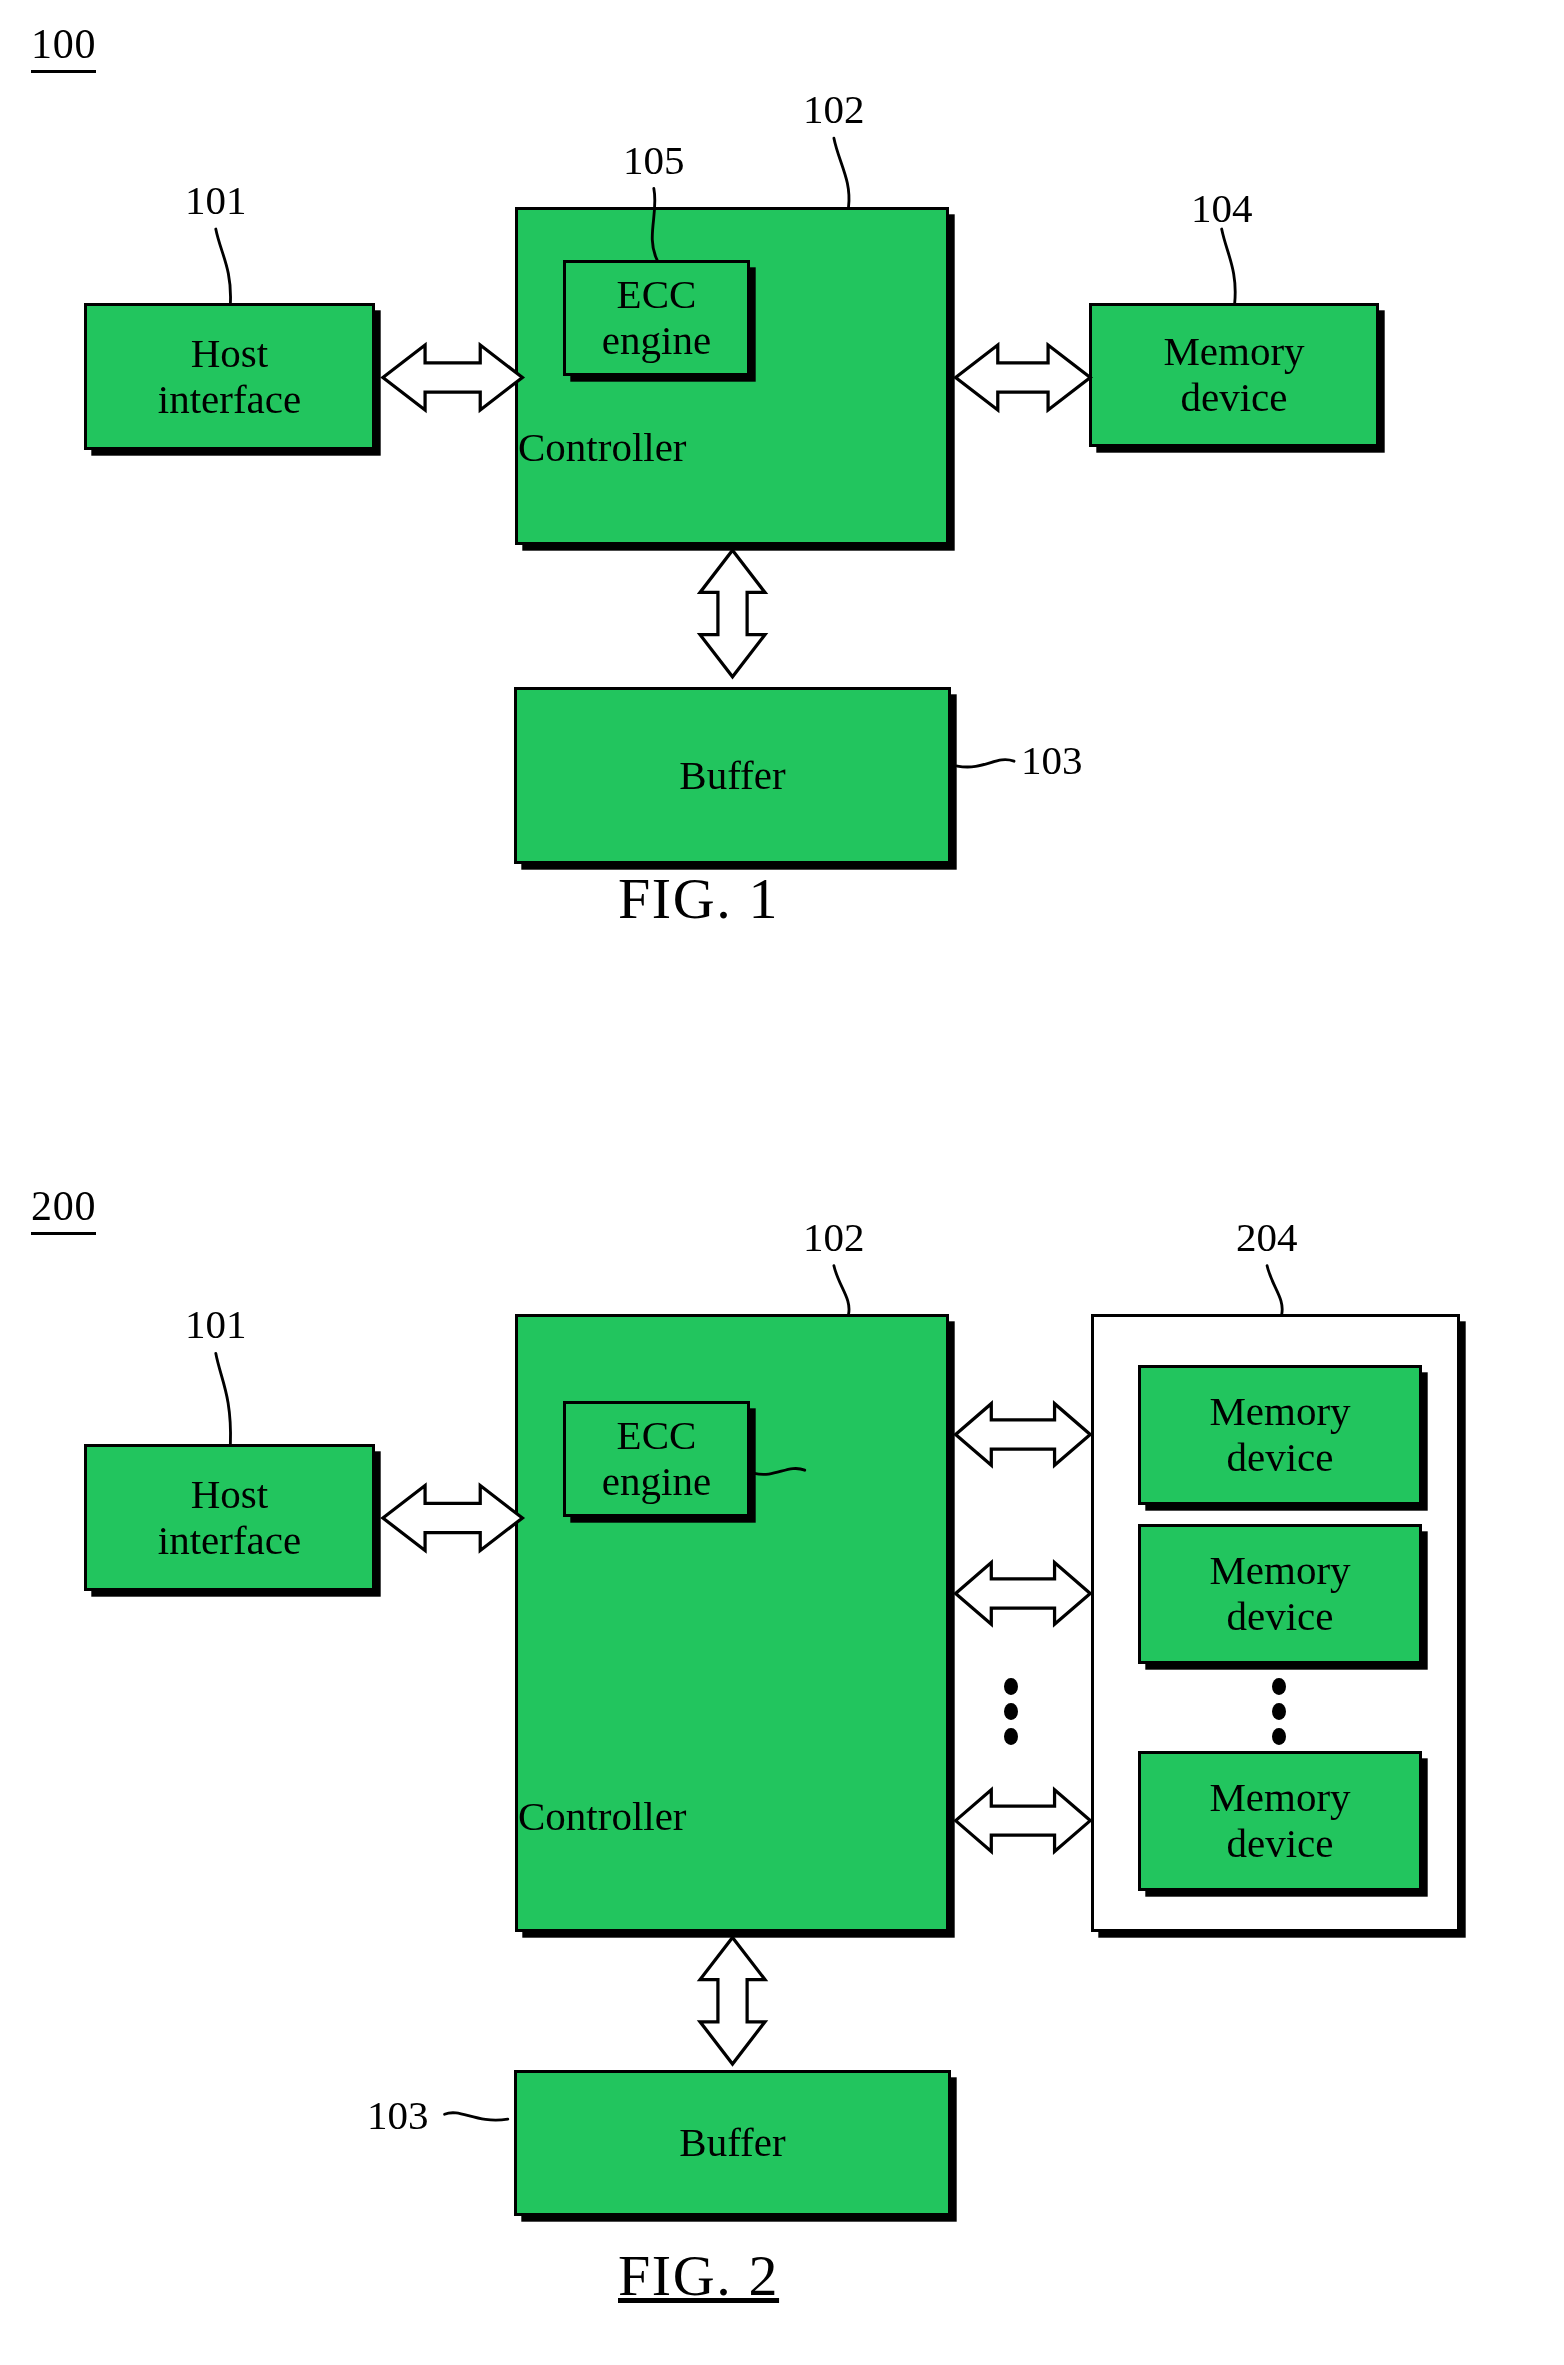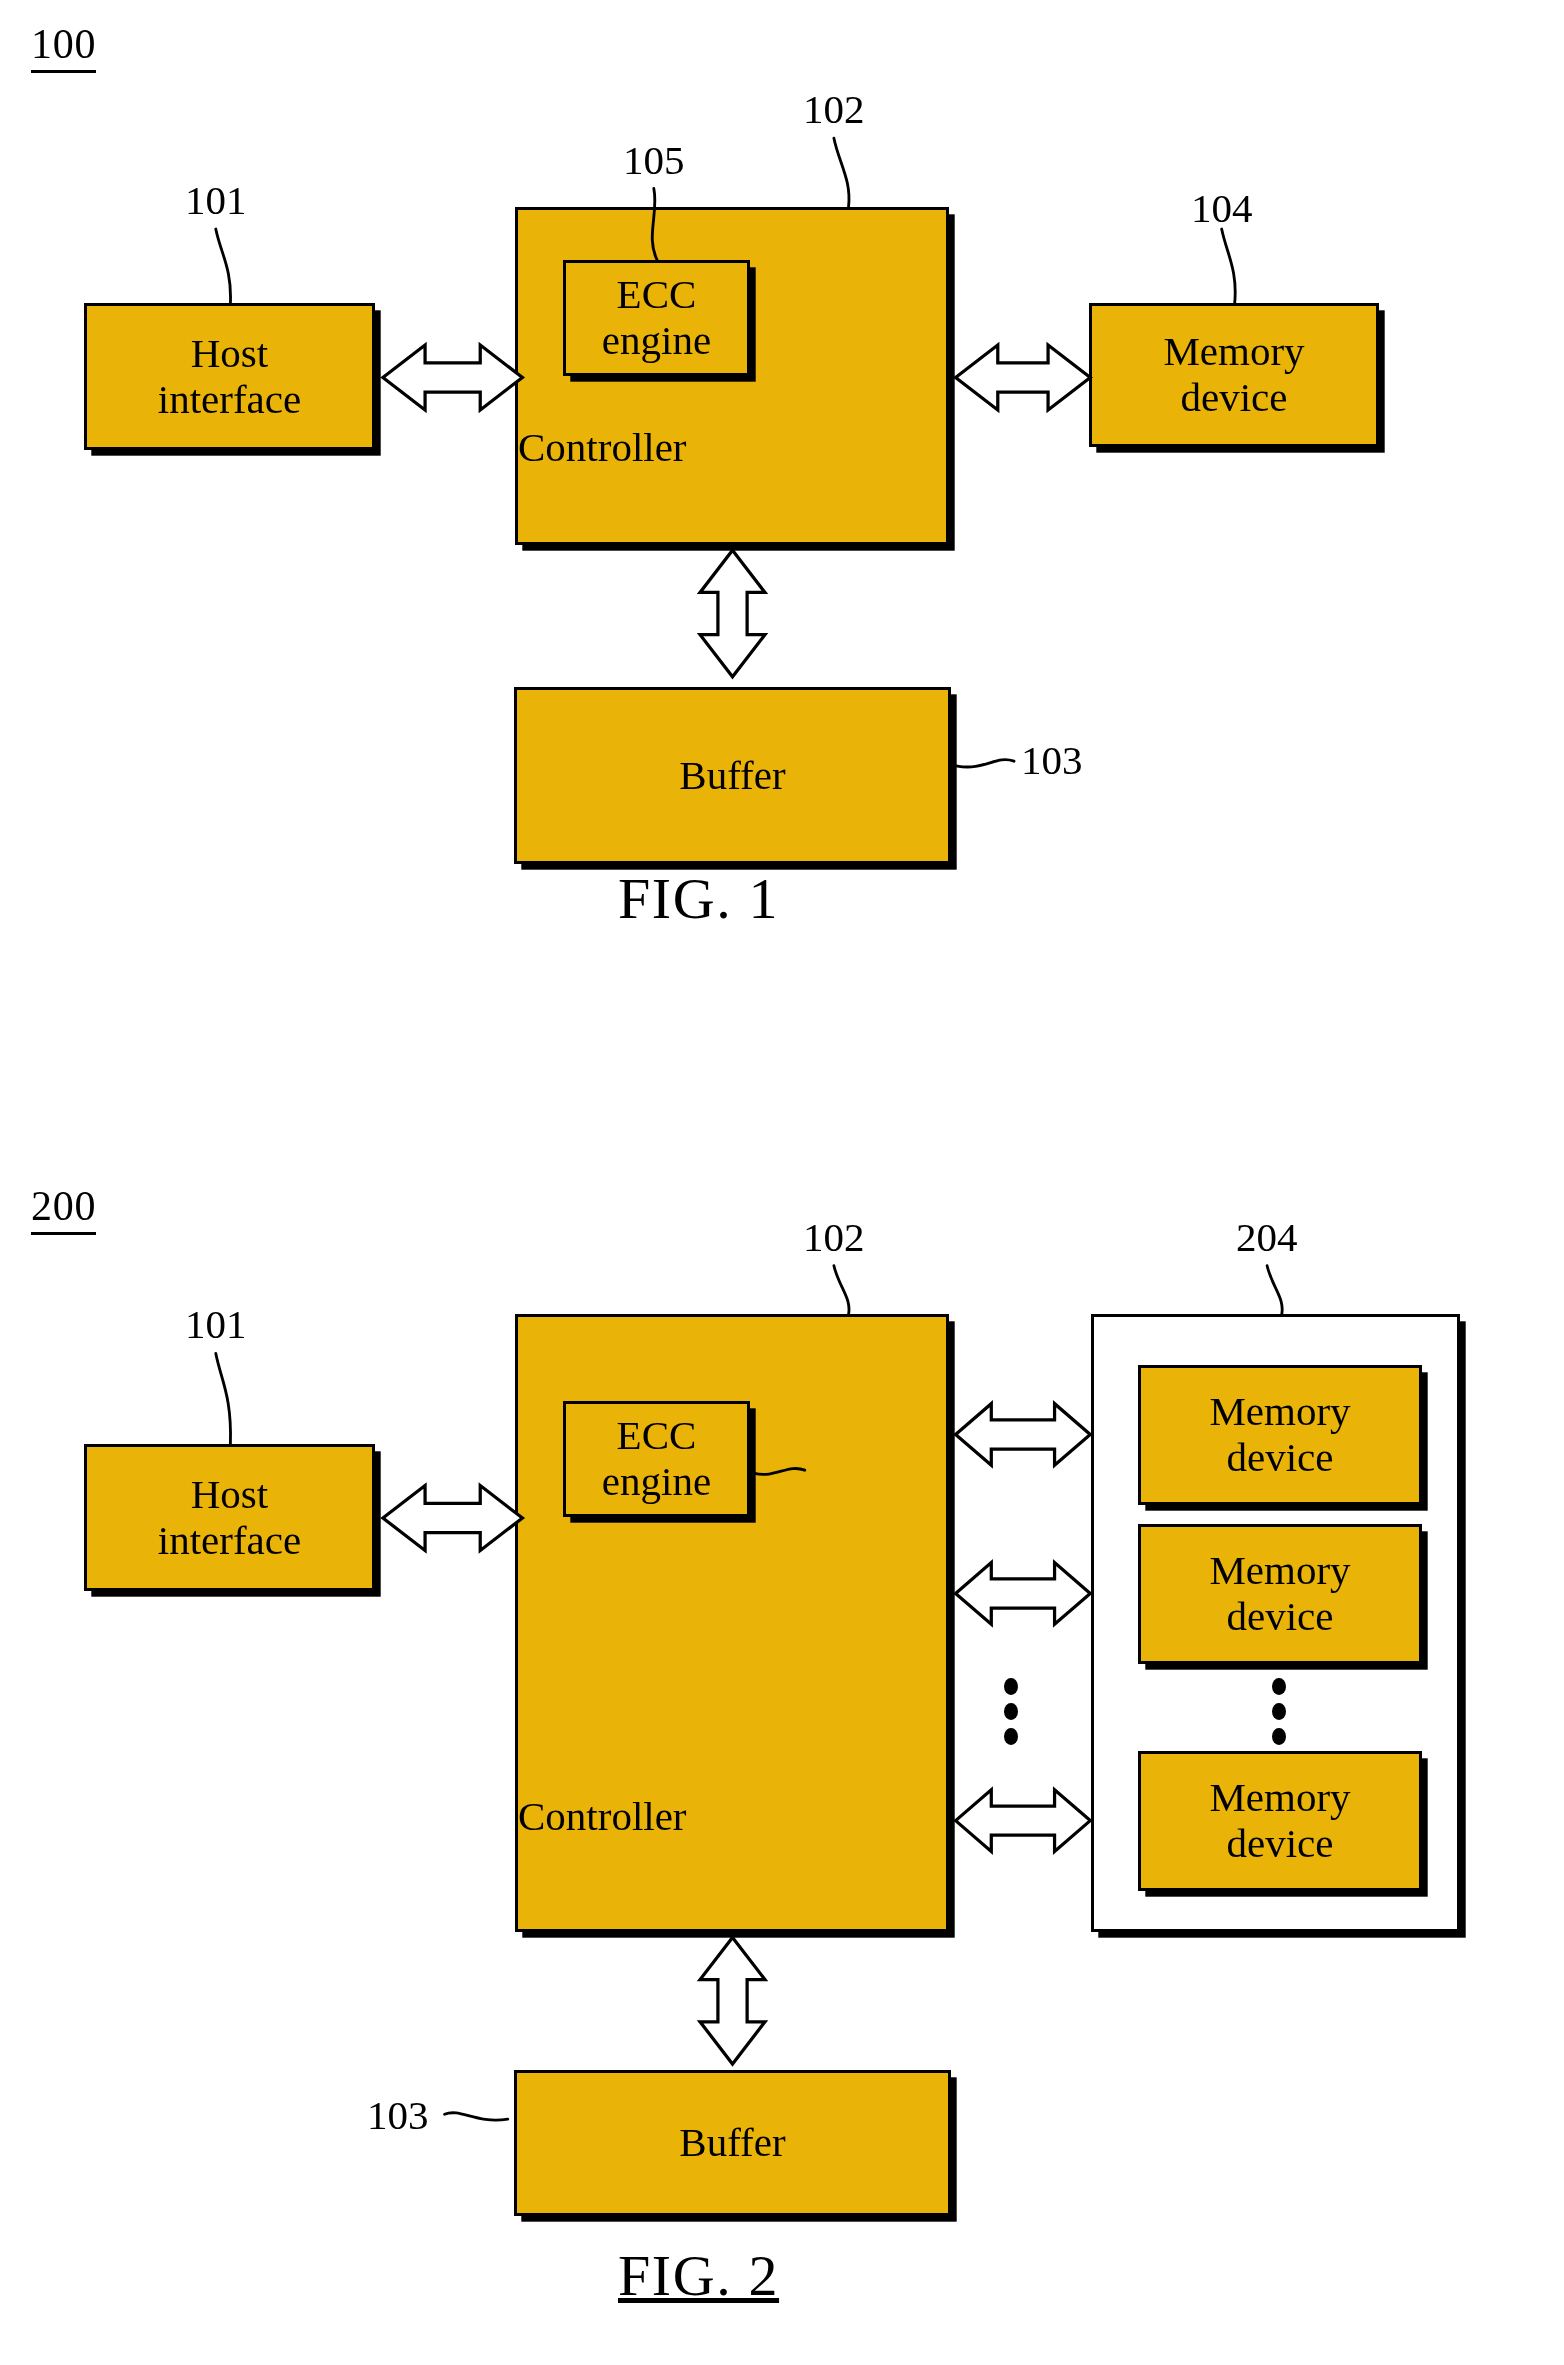--- a/index.html
+++ b/index.html
@@ -43,21 +43,21 @@
   .fig-caption {
     font-size: 58px;
     line-height: 1;
     letter-spacing: 1.6px;
     white-space: nowrap;
   }
 
   
   .box {
     position: absolute;
-    background: #eab308;
+    background: #22c55e;
     border: 3.2px solid #000000;
     box-shadow: 6.5px 6.5px 0 -0.8px #000000;
     box-sizing: border-box;
     display: flex;
     align-items: center;
     justify-content: center;
   }
   .box-label {
     font-size: 41px;
     line-height: 1.12;

